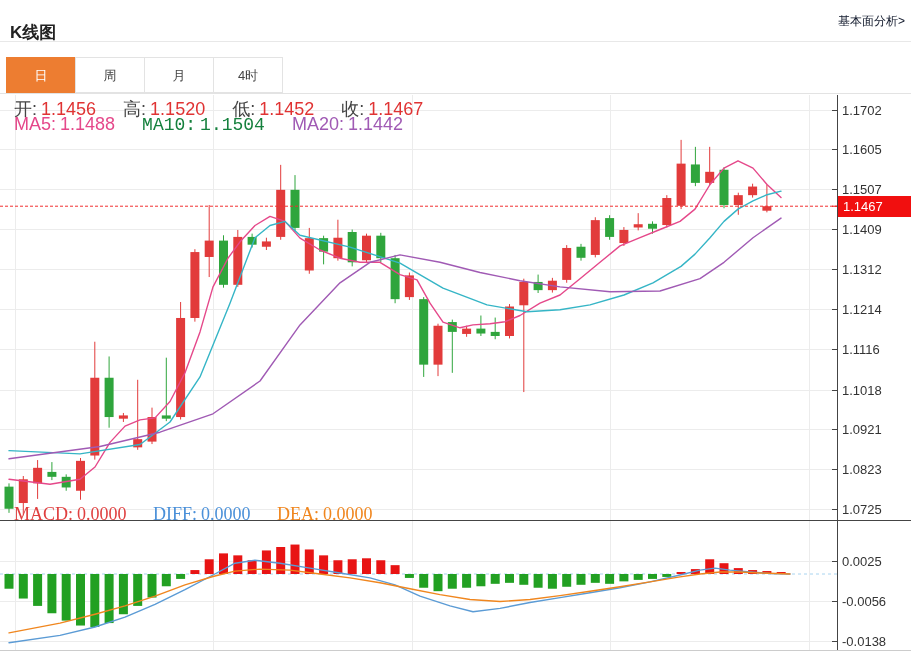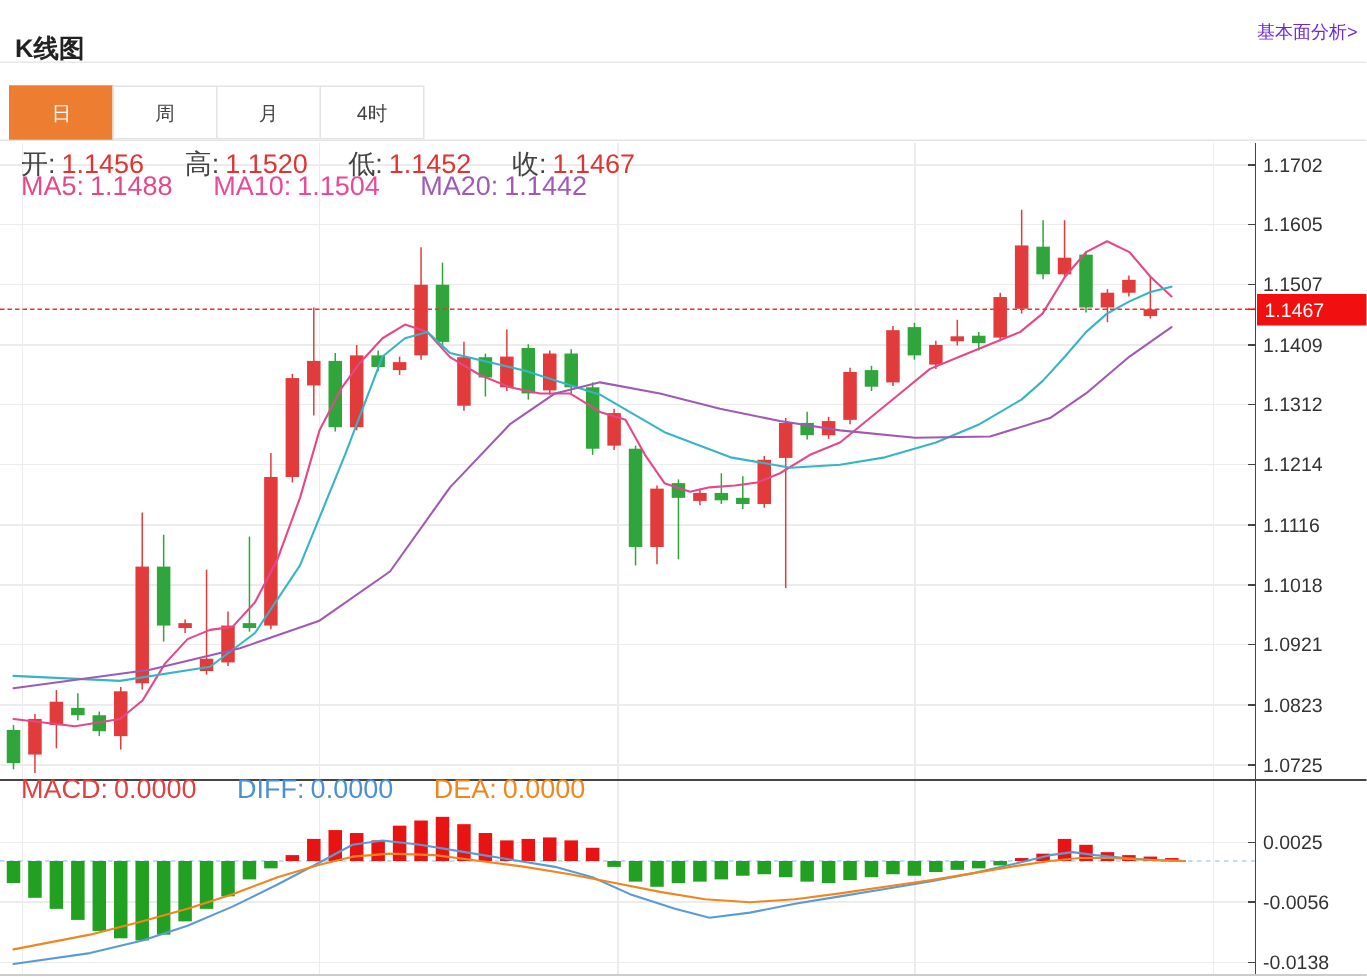--- a/index.html
+++ b/index.html
@@ -1,32 +1,32 @@
 <!DOCTYPE html>
 <html><head>
 <meta charset="utf-8">
 <style>
   html,body{margin:0;padding:0;background:#fff;}
   body{width:911px;height:651px;position:relative;overflow:hidden;
        font-family:"Liberation Sans","DejaVu Sans",sans-serif;-webkit-font-smoothing:antialiased;}
   .page-title{position:absolute;left:10px;top:21px;font-size:17px;font-weight:bold;color:#222;}
-  .top-link{position:absolute;right:6px;top:13px;font-size:12px;color:#6d28d9;cursor:pointer;}
+  .top-link{position:absolute;right:6px;top:13px;font-size:12px;color:#0f172a;cursor:pointer;}
   .title-sep{position:absolute;left:0;top:41px;width:911px;height:1px;background:#e8e8e8;}
   .tabbar{position:absolute;left:7px;top:57px;display:flex;}
   .tab{width:70px;height:36px;line-height:36px;text-align:center;font-size:13px;color:#444;
        border:1px solid #e3e3e3;margin-left:-1px;background:#fff;cursor:pointer;box-sizing:border-box;}
   .tab.sel{background:#ed7d31;border-color:#ed7d31;color:#fff;}
   .tab-sep{position:absolute;left:0;top:93px;width:911px;height:1px;background:#e3e3e3;}
   #chart{position:absolute;left:0;top:95px;}
   .legend{position:absolute;font-size:18px;z-index:5;white-space:nowrap;}
   .legend span{margin-right:4px;}
   .lg-label{color:#444;}
   .lg-red{color:#e03333;}
   .lg-ma5{color:#e5488a;}
-  .lg-ma10{color:#ec4899;}
+  .lg-ma10{color:#15803d;font-family:Liberation Mono, monospace;}
   .lg-ma20{color:#a05ab4;text-align:center;}
   .lg-macd{color:#e04040;}
   .lg-diff{color:#4a90d9;}
   .lg-dea{color:#f0861e;}
   .gap{display:inline-block;width:14px;}
   .price-badge{position:absolute;left:838px;top:196px;width:73px;height:21px;background:#f10f0f;
        color:#fff;font-size:13px;line-height:21px;padding-left:5px;box-sizing:border-box;z-index:6;}
 </style>
 </head>
 <body>
@@ -49,21 +49,21 @@
   <span class="lg-label">低:</span><span class="lg-red">1.1452</span><span class="gap"></span>
   <span class="lg-label">收:</span><span class="lg-red">1.1467</span>
 </div>
 
 <div class="legend" style="left:14px;top:114px;">
   <span class="lg-ma5">MA5:</span><span class="lg-ma5">1.1488</span><span class="gap"></span>
   <span class="lg-ma10">MA10:</span><span class="lg-ma10">1.1504</span><span class="gap"></span>
   <span class="lg-ma20">MA20:</span><span class="lg-ma20">1.1442</span>
 </div>
 
-<div class="legend" style="left:14px;top:516px;">
+<div class="legend" style="left:14px;top:504px;font-family:Liberation Serif, serif;">
   <span class="lg-macd">MACD:</span><span class="lg-macd">0.0000</span><span class="gap"></span>
   <span class="lg-diff">DIFF:</span><span class="lg-diff">0.0000</span><span class="gap"></span>
   <span class="lg-dea">DEA:</span><span class="lg-dea">0.0000</span>
 </div>
 
 <div class="price-badge">1.1467</div>
 
 <svg id="chart" width="911" height="556" viewBox="0 95 911 556">
   <g id="g-grid">
       <line x1="15" y1="95" x2="15" y2="650" stroke="#ececec" stroke-width="1" shape-rendering="crispEdges"></line>

